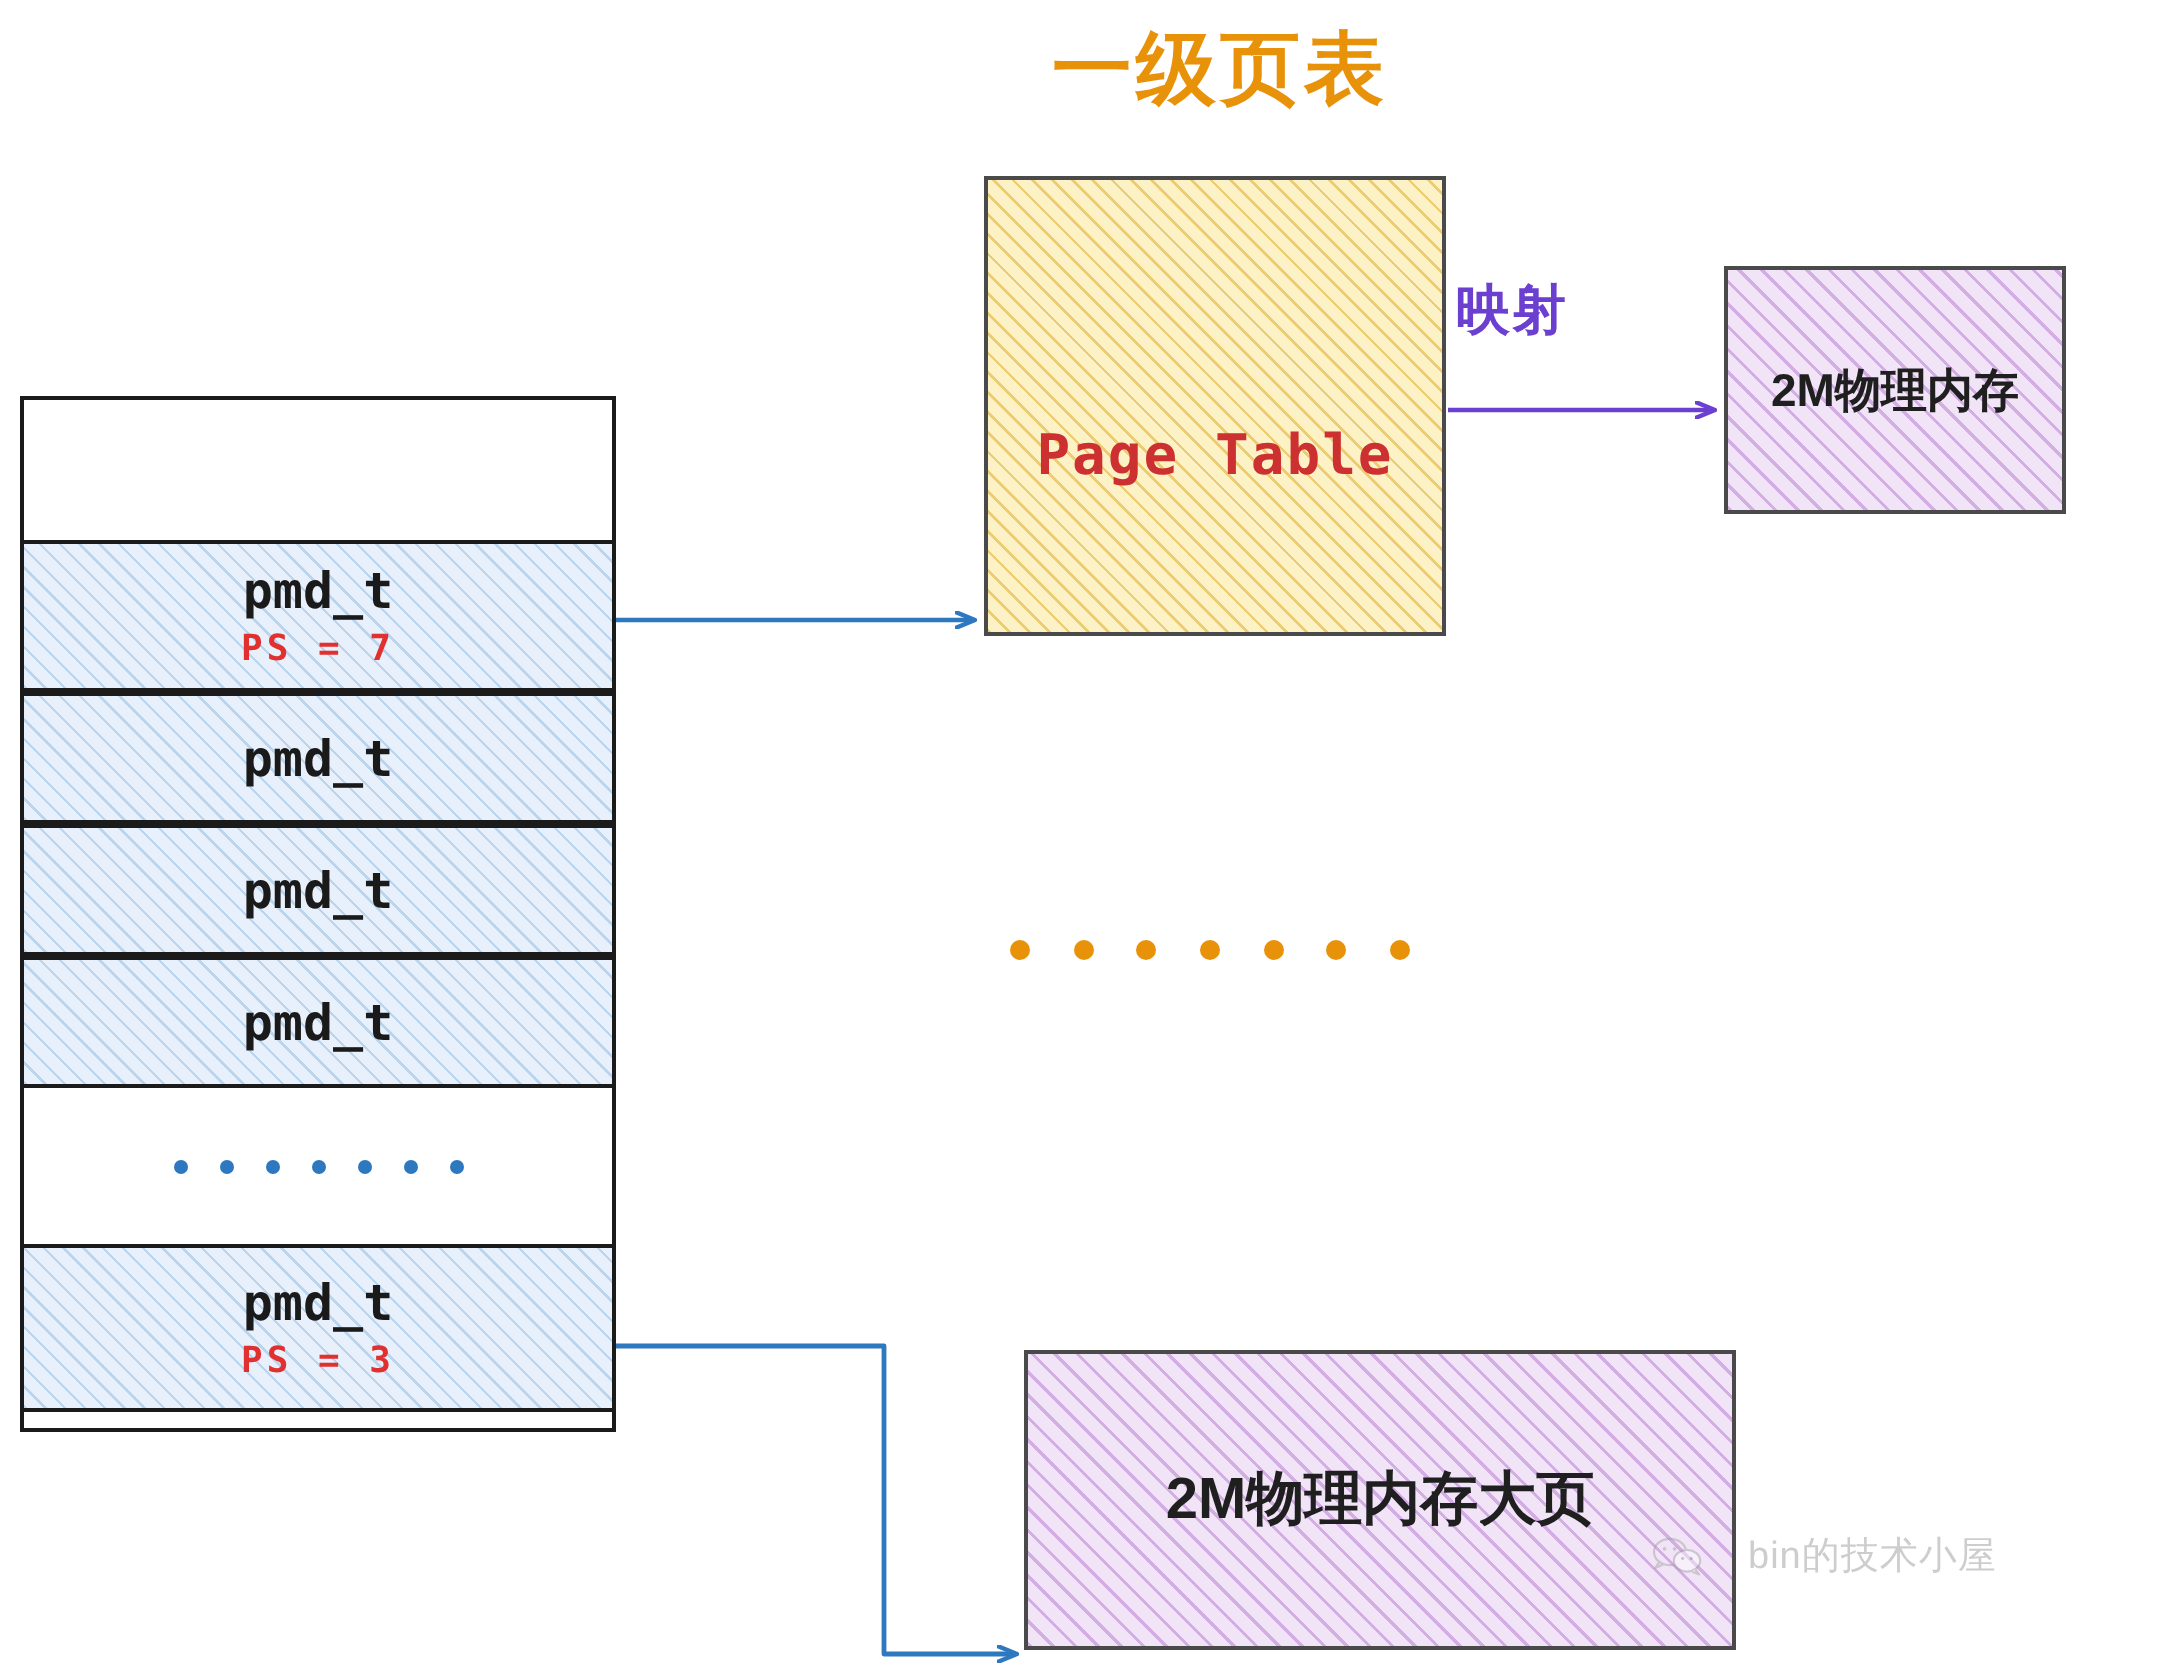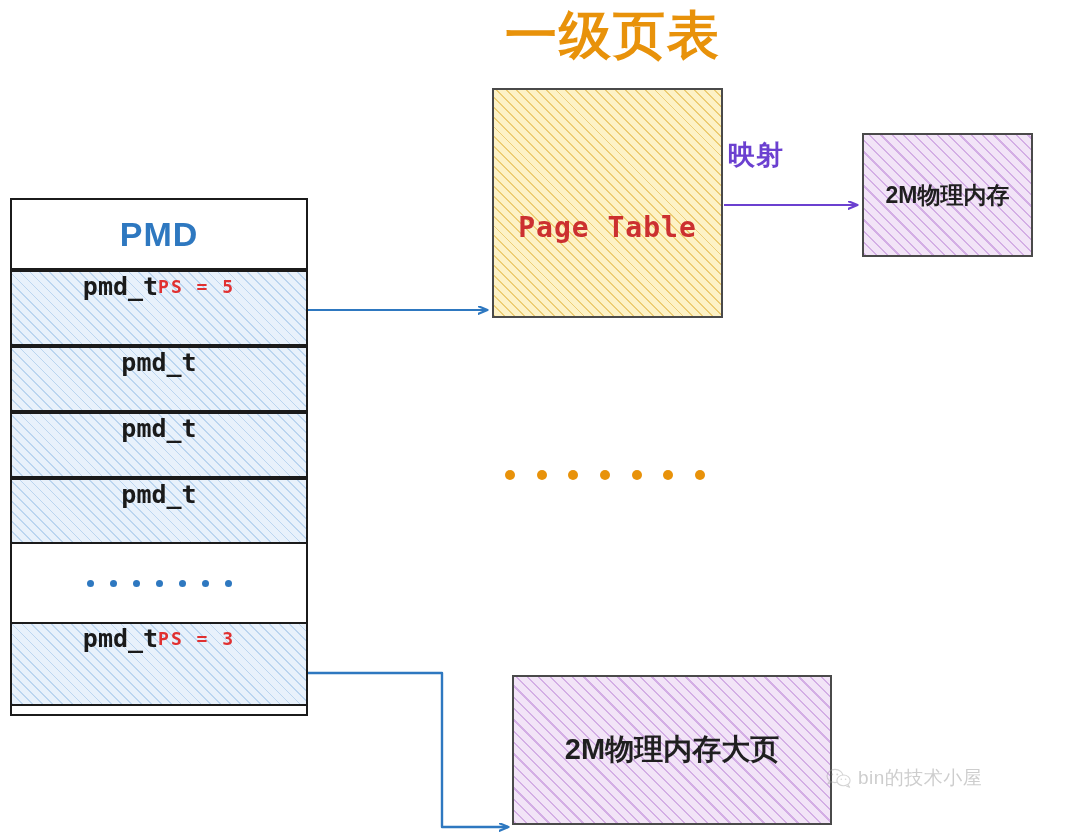--- a/index.html
+++ b/index.html
@@ -23,21 +23,21 @@
   }
 
   .abs { position: absolute; }
 
   
   #diagram-title {
     left: 505px;
     top: 12px;
     width: 210px;
     text-align: center;
-    font-size: 52px;
+    font-size: 40px;
     font-weight: 600;
     color: #e8920a;
     letter-spacing: 2px;
     line-height: 46px;
     white-space: nowrap;
   }
 
   
   #pmd-table {
     left: 10px;
@@ -66,21 +66,22 @@
     color: #2e78c0;
     letter-spacing: 1px;
   }
 
   .pmd-row {
     position: absolute;
     left: 0;
     width: 100%;
     box-sizing: border-box;
     display: flex;
-    flex-direction: row;
+    flex-direction: column;
+    align-items: center;
     justify-content: center;
   }
   .pmd-row.filled {
     border-top: 2.5px solid #1b1b1b;
     border-bottom: 2.5px solid #1b1b1b;
     background-color: #e8f1fb;
     background-image:
       repeating-linear-gradient(45deg,
         rgba(150,190,230,0.55) 0px,
         rgba(150,190,230,0.55) 1.2px,
@@ -185,21 +186,21 @@
   }
   #mem-box-small-label {
     font-size: 23px;
     font-weight: 700;
     color: #1f1f1f;
     letter-spacing: 0px;
   }
   #mem-box-large {
     left: 512px;
     top: 675px;
-    width: 320px;
+    width: 356px;
     height: 150px;
   }
   #mem-box-large-label {
     font-size: 29px;
     font-weight: 700;
     color: #1f1f1f;
     letter-spacing: 0px;
   }
 
   
@@ -212,21 +213,21 @@
     letter-spacing: 1px;
     white-space: nowrap;
   }
 
   
   #watermark {
     left: 826px;
     top: 765px;
     display: flex;
     align-items: center;
-    gap: 6px;
+    gap: 22px;
     opacity: 0.42;
   }
   #watermark-text {
     font-size: 19px;
     color: #8a8a8a;
     letter-spacing: 0.5px;
     white-space: nowrap;
   }
 </style>
 </head>
@@ -251,27 +252,24 @@
   </g>
 
   <g>
     <path d="M308,673 L442,673 L442,827 L508,827" fill="none" stroke="#2e78c0" stroke-width="2.4" stroke-linejoin="round" marker-end="url(#head-blue)"></path>
   </g>
 </svg>
 
 <div class="abs" id="diagram-title">一级页表</div>
 
 <div class="abs" id="pmd-table">
-  <div id="pmd-header">
-    <span id="pmd-header-label">PMD</span>
-  </div>
 
   <div class="pmd-row filled" style="top:70px;height:76px;">
     <span class="pmd-entry-label">pmd_t</span>
-    <span class="pmd-entry-flag">PS = 5</span>
+    <span class="pmd-entry-flag">PS = 7</span>
   </div>
 
   <div class="pmd-row filled" style="top:146px;height:66px;">
     <span class="pmd-entry-label">pmd_t</span>
   </div>
 
   <div class="pmd-row filled" style="top:212px;height:66px;">
     <span class="pmd-entry-label">pmd_t</span>
   </div>
 

